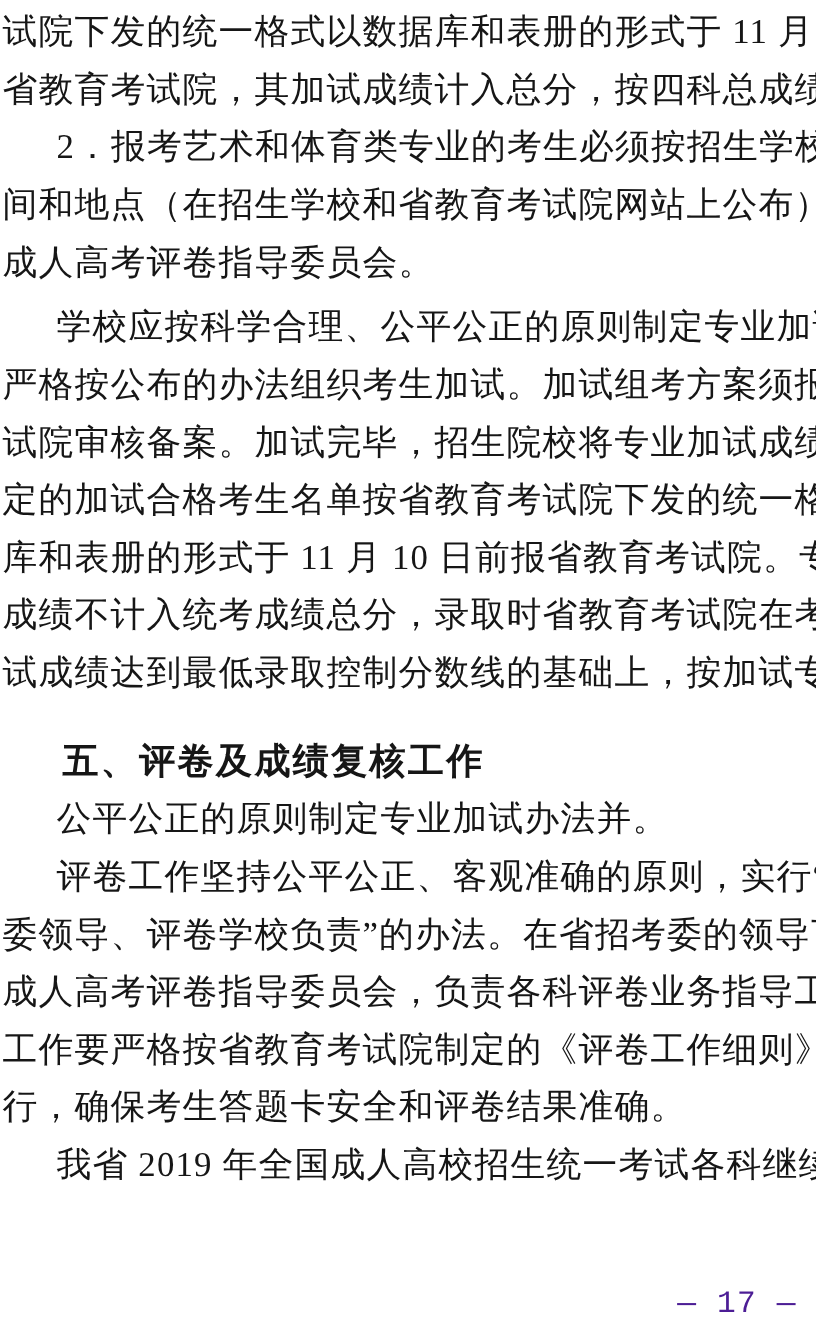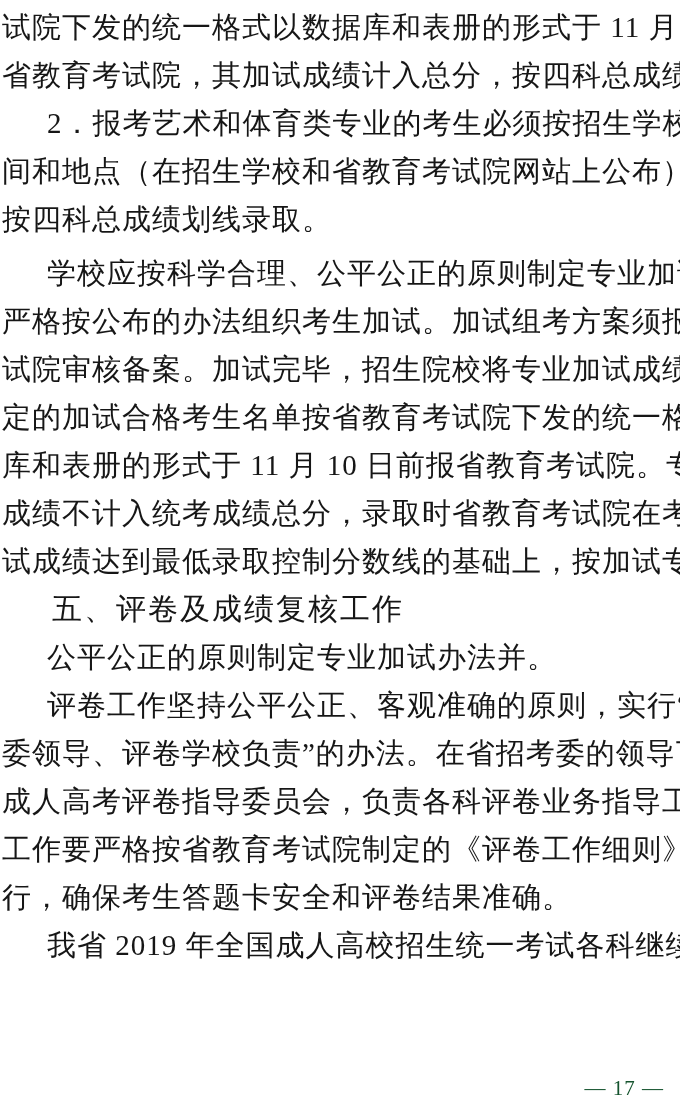--- a/index.html
+++ b/index.html
@@ -37,47 +37,48 @@
     text-align-last: left;
   }
   .line.indent {
     padding-left: 45px;
   }
   .line.para-gap {
     margin-top: 6px;
   }
   .line.heading {
     font-family: "Liberation Sans", "DejaVu Sans", sans-serif;
-    font-weight: normal;
+    font-weight: bold;
     font-size: 30px;
     padding-left: 50px;
     text-align: left;
     text-align-last: left;
     letter-spacing: 2px;
+    margin-top: 26px;
   }
   .page-number {
     position: absolute;
     right: 16px;
     bottom: 5px;
-    font-size: 21px;
+    font-size: 26px;
     letter-spacing: 1px;
-    font-family: Liberation Serif, serif;
-    color: #14532d;
+    font-family: Liberation Mono, monospace;
+    color: #4c1d95;
   }
 </style>
 </head>
 <body>
 
 <div class="page">
   <div class="text-body">
       <div class="line">试院下发的统一格式以数据库和表册的形式于 11 月 10 日前报</div>
       <div class="line">省教育考试院，其加试成绩计入总分，按四科总成绩划线录取。</div>
       <div class="line indent">2．报考艺术和体育类专业的考生必须按招生学校规定的时</div>
       <div class="line">间和地点（在招生学校和省教育考试院网站上公布）参加由招</div>
-      <div class="line align-left">按四科总成绩划线录取。</div>
+      <div class="line align-left">成人高考评卷指导委员会。</div>
       <div class="line indent para-gap">学校应按科学合理、公平公正的原则制定专业加试办法并</div>
       <div class="line">严格按公布的办法组织考生加试。加试组考方案须报省教育考</div>
       <div class="line">试院审核备案。加试完毕，招生院校将专业加试成绩和学校确</div>
       <div class="line">定的加试合格考生名单按省教育考试院下发的统一格式以数据</div>
       <div class="line">库和表册的形式于 11 月 10 日前报省教育考试院。专业课加试</div>
       <div class="line">成绩不计入统考成绩总分，录取时省教育考试院在考生文化考</div>
       <div class="line">试成绩达到最低录取控制分数线的基础上，按加试专业课成绩</div>
       <div class="line align-left indent heading">五、评卷及成绩复核工作</div>
       <div class="line align-left indent">公平公正的原则制定专业加试办法并。</div>
       <div class="line indent">评卷工作坚持公平公正、客观准确的原则，实行“省招考</div>

